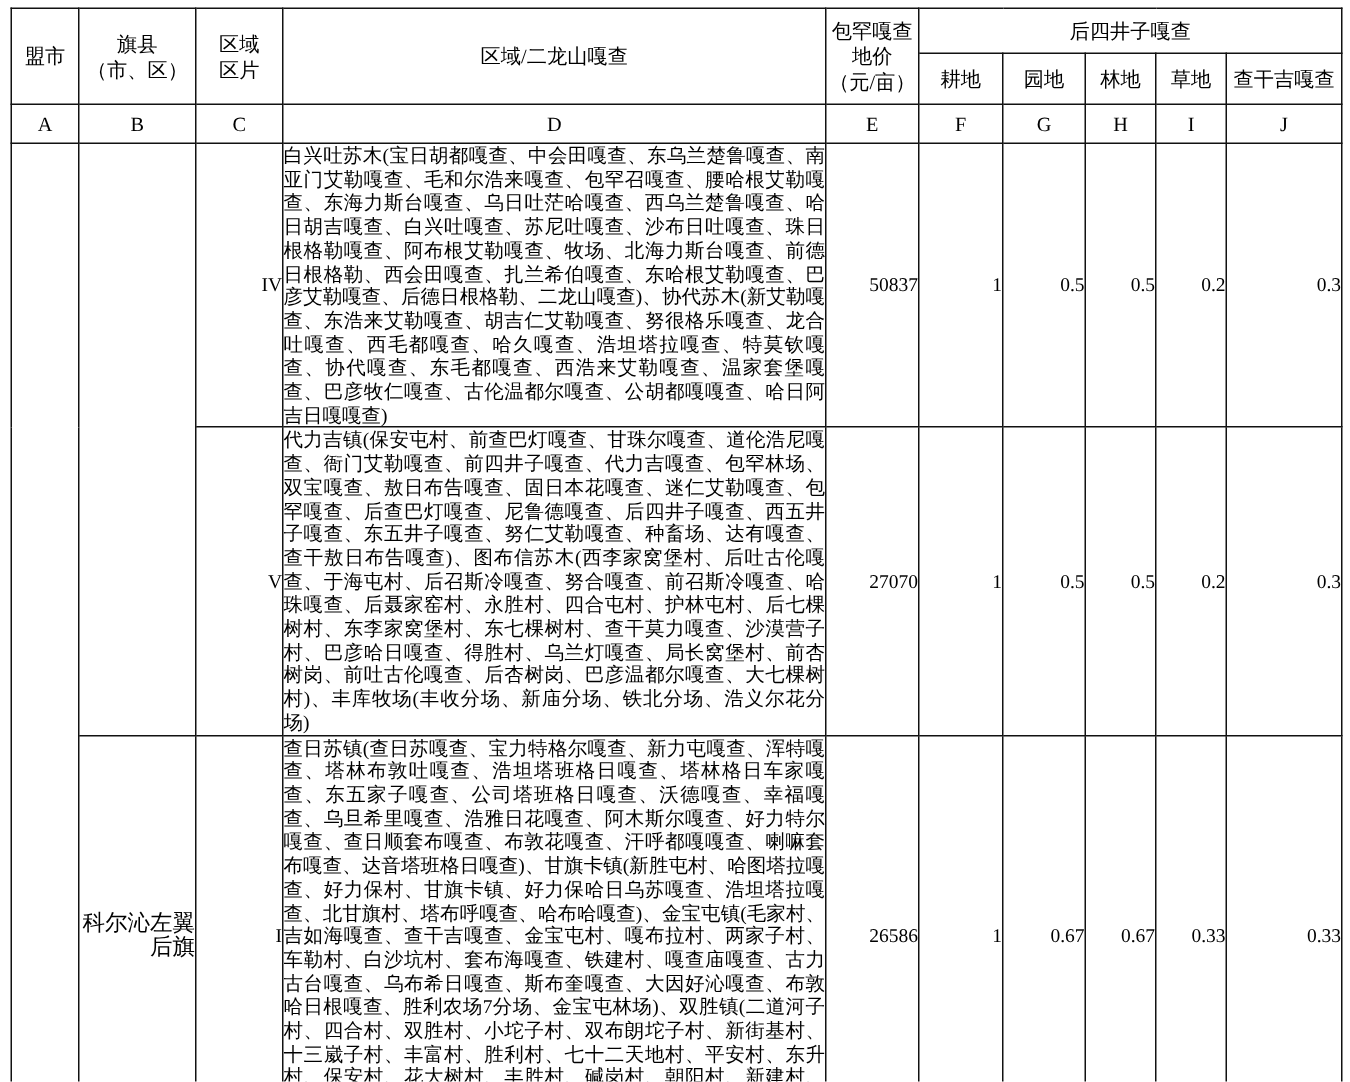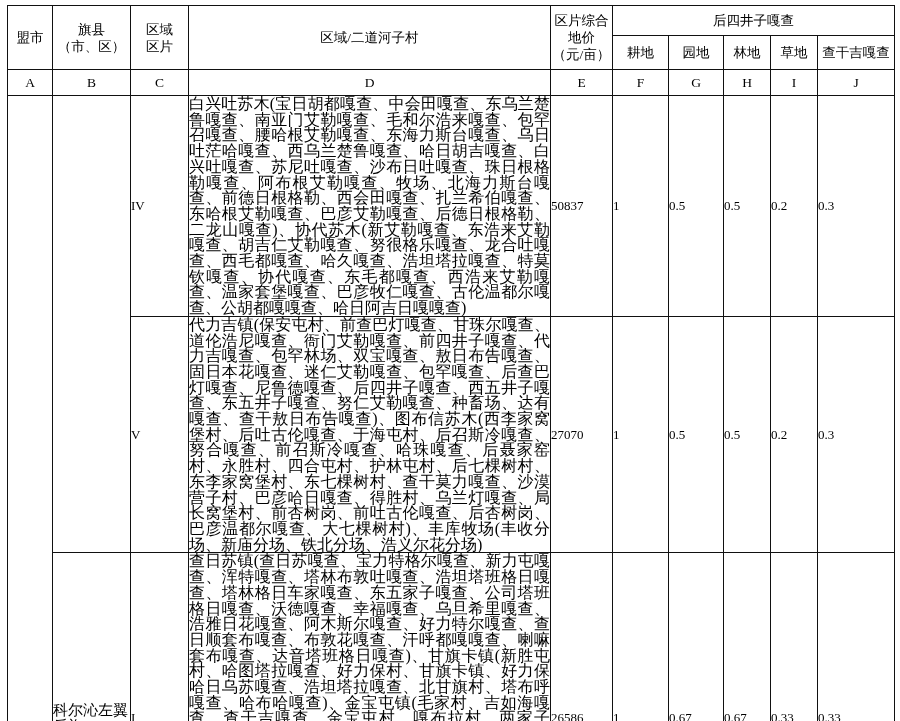--- a/index.html
+++ b/index.html
@@ -38,29 +38,29 @@
   }
   .pre { white-space: pre-line; }
   
   .lc {
     text-align: center;
     vertical-align: middle;
     font-size: 13.5px;
   }
   
   .cc {
-    text-align: left;
+    text-align: right;
     vertical-align: middle;
     font-size: 13px;
   }
   
   .desc {
     vertical-align: top;
     text-align: justify;
-    font-size: 16px;
+    font-size: 13px;
     line-height: 15.7px;
     padding: 2px 3px 2px 4px;
     font-family: Liberation Serif, serif;
   }
   tr.r-h1  { height: 30px; }
   tr.r-h2  { height: 34px; }
   tr.r-let { height: 26px; }
   tr.r-iv  { height: 175px; }
   tr.r-v   { height: 188px; }
   tr.r-i   { height: 253px; }
@@ -88,22 +88,22 @@
       <col style="width:77px">
     </colgroup>
     <tbody>
 
       <tr class="r-h1">
         <td rowspan="2" class="hc">盟市</td>
         <td rowspan="2" class="hc pre">旗县
 （市、区）</td>
         <td rowspan="2" class="hc pre">区域
 区片</td>
-        <td rowspan="2" class="hc">区域/二道河子村</td>
-        <td rowspan="2" class="hc pre">区片综合
+        <td rowspan="2" class="hc">区域/二龙山嘎查</td>
+        <td rowspan="2" class="hc pre">包罕嘎查
 地价
 （元/亩）</td>
         <td colspan="5" class="hc">后四井子嘎查</td>
       </tr>
 
       <tr class="r-h2">
         <td class="hc">耕地</td>
         <td class="hc">园地</td>
         <td class="hc">林地</td>
         <td class="hc">草地</td>

